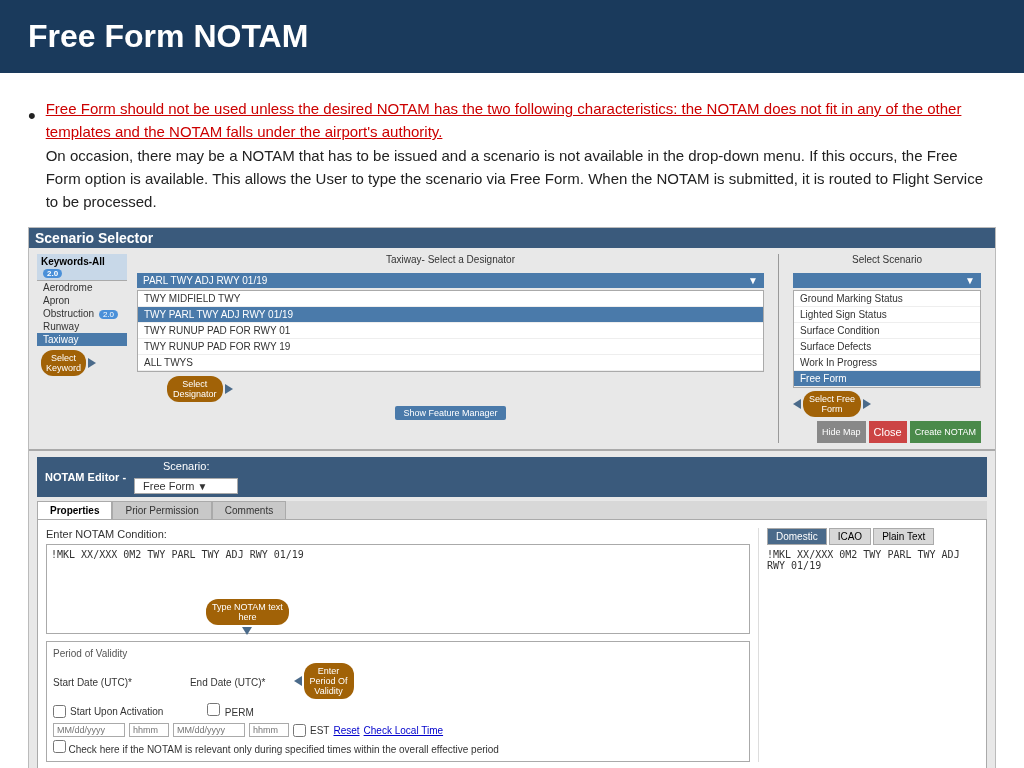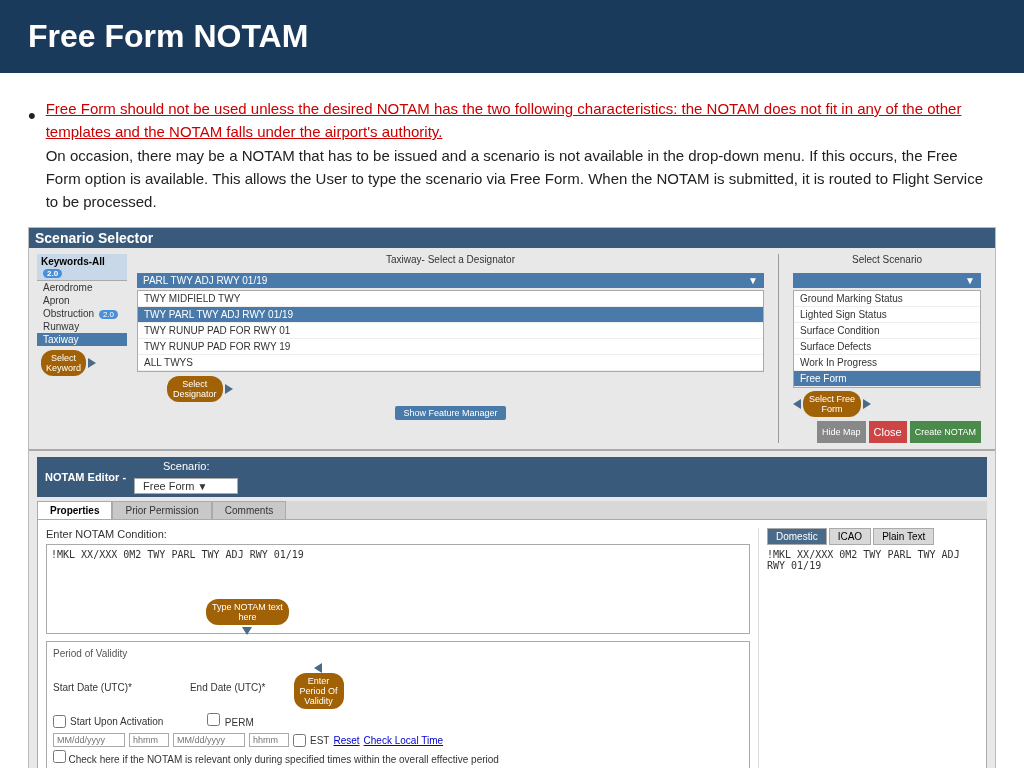--- a/index.html
+++ b/index.html
@@ -593,21 +593,21 @@
             <div class="period-title">Period of Validity</div>
 
             <div class="date-row">
               <div>
                 <span class="date-label">Start Date (UTC)</span><span class="date-label required">*</span>
               </div>
               <div style="margin-left:50px;">
                 <span class="date-label">End Date (UTC)</span><span class="date-label required">*</span>
               </div>
 
-              <div style="display:flex; align-items:center; margin-left:20px;flex-direction:column;">
+              <div style="display:flex; align-items:center; margin-left:20px;">
                 <div class="arrow-left" style="margin-right:2px;"></div>
                 <div class="callout-box">Enter<br>Period Of<br>Validity</div>
               </div>
             </div>
 
             <div class="checkbox-row">
               <input type="checkbox" style="">
               <span class="checkbox-label">Start Upon Activation</span>
               <span style="margin-left:40px;">
                 <input type="checkbox" style="">

